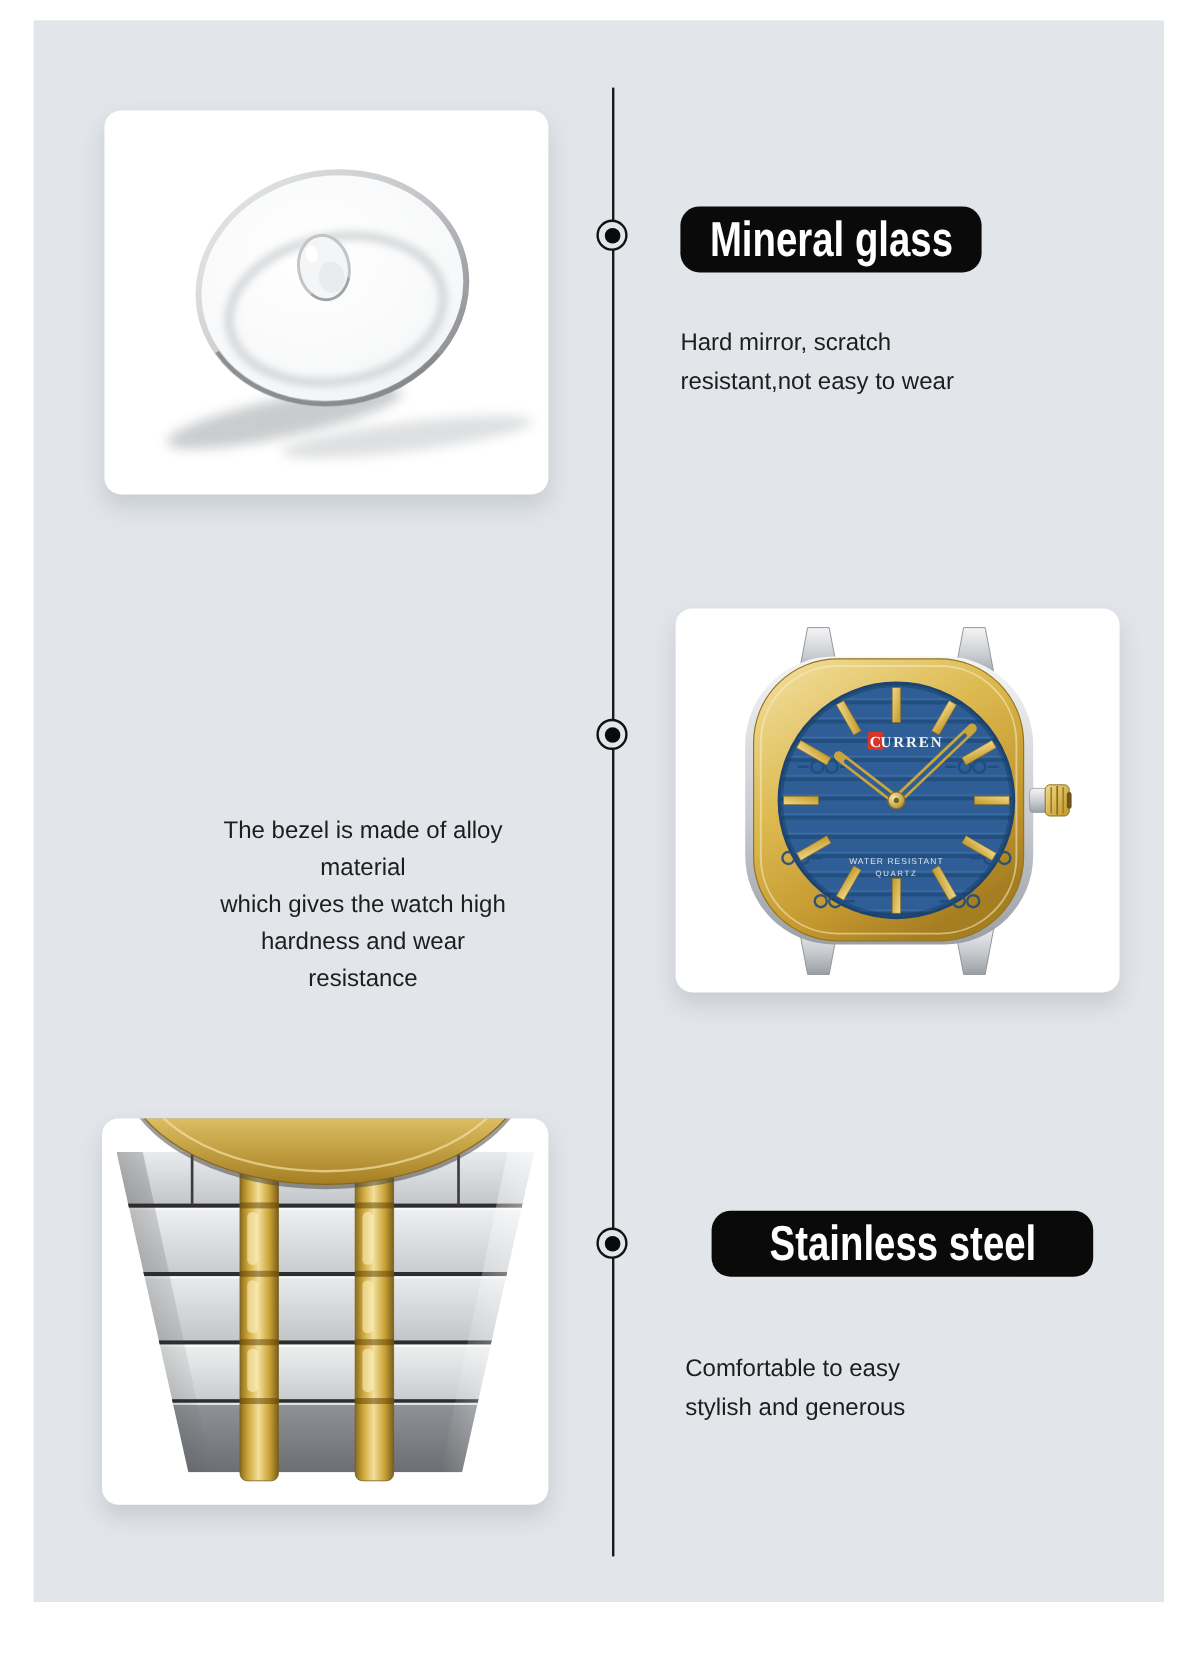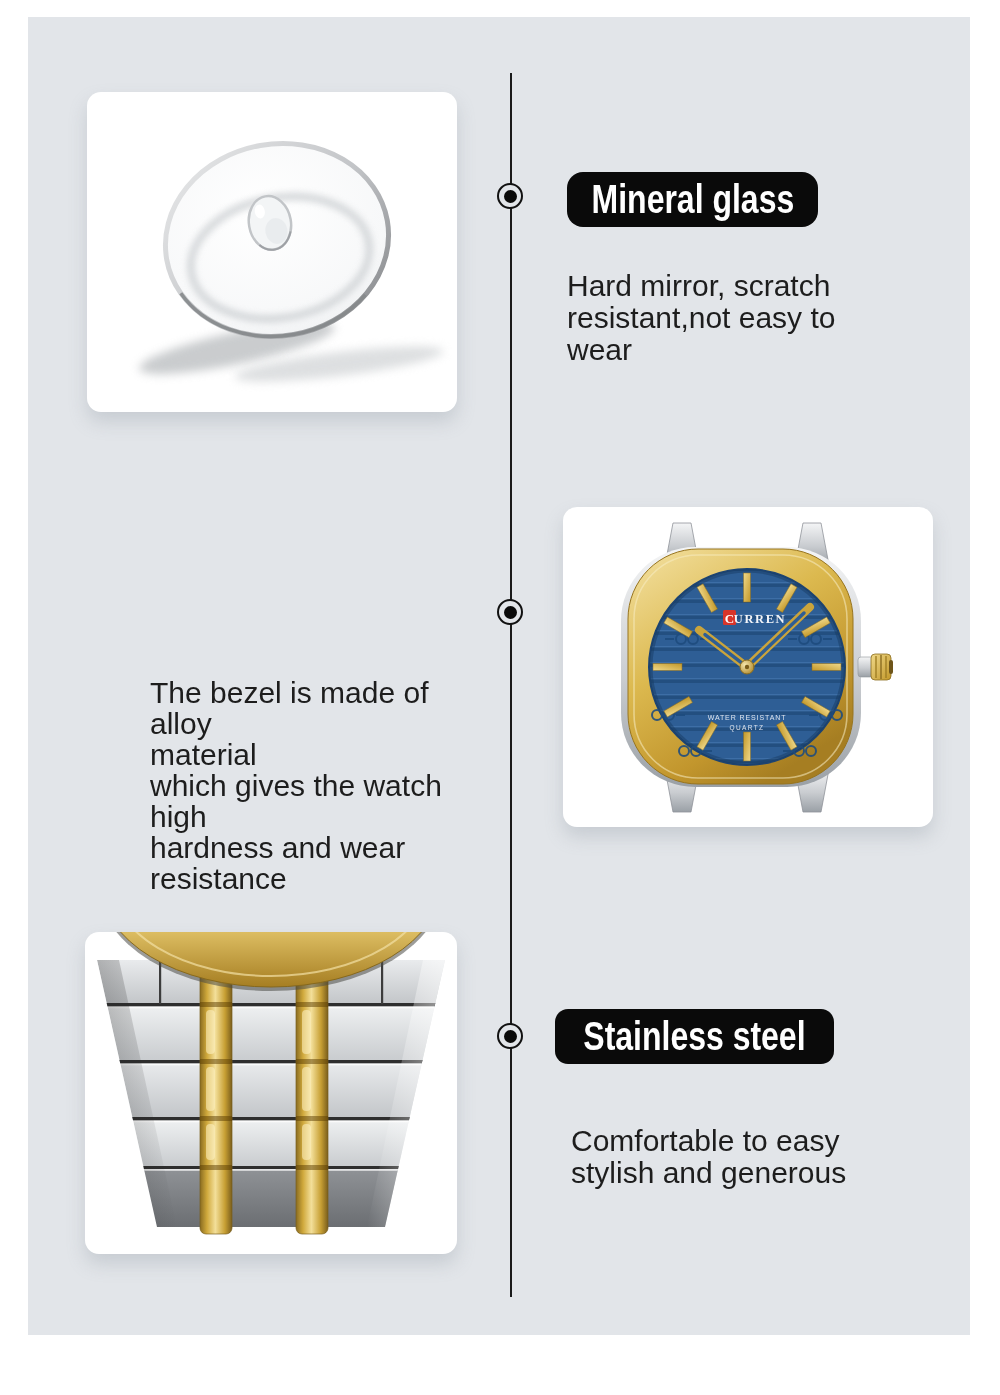--- a/index.html
+++ b/index.html
@@ -16,25 +16,25 @@
   .glass-card{left:87px;top:80px;width:370px;height:320px;}
   .watch-card{left:563px;top:495px;width:370px;height:320px;}
   .bracelet-card{left:85px;top:920px;width:372px;height:322px;}
   .card svg{display:block;border-radius:14px;}
   .chip{position:absolute;background:#0a0a0a;border-radius:16px;display:flex;
         align-items:center;justify-content:center;}
   .chip-text{color:#ffffff;font-weight:bold;font-size:41px;display:inline-block;
              transform:scaleX(0.78);white-space:nowrap;letter-spacing:0px;}
   .chip1{left:567px;top:160px;width:251px;height:55px;}
   .chip2{left:263px;top:571px;width:189px;height:54px;}
-  .chip3{left:555px;top:997px;width:279px;height:55px;border-radius:13px;}
-  .body-text{position:absolute;font-size:30px;line-height:32px;color:#1d1d1d;
+  .chip3{left:593px;top:997px;width:318px;height:55px;}
+  .body-text{position:absolute;font-size:20px;line-height:32px;color:#1d1d1d;
              white-space:pre-line;}
   .body1{left:567px;top:258px;width:340px;}
-  .body2{left:150px;top:665px;width:305px;text-align:left;line-height:31px;}
+  .body2{left:150px;top:665px;width:305px;text-align:center;line-height:31px;}
   .body3{left:571px;top:1113px;width:330px;}
 </style>
 </head>
 <body>
 
 <div class="page">
   <div class="panel"></div>
   <div class="vline"></div>
 
   <div class="bullet b1">

